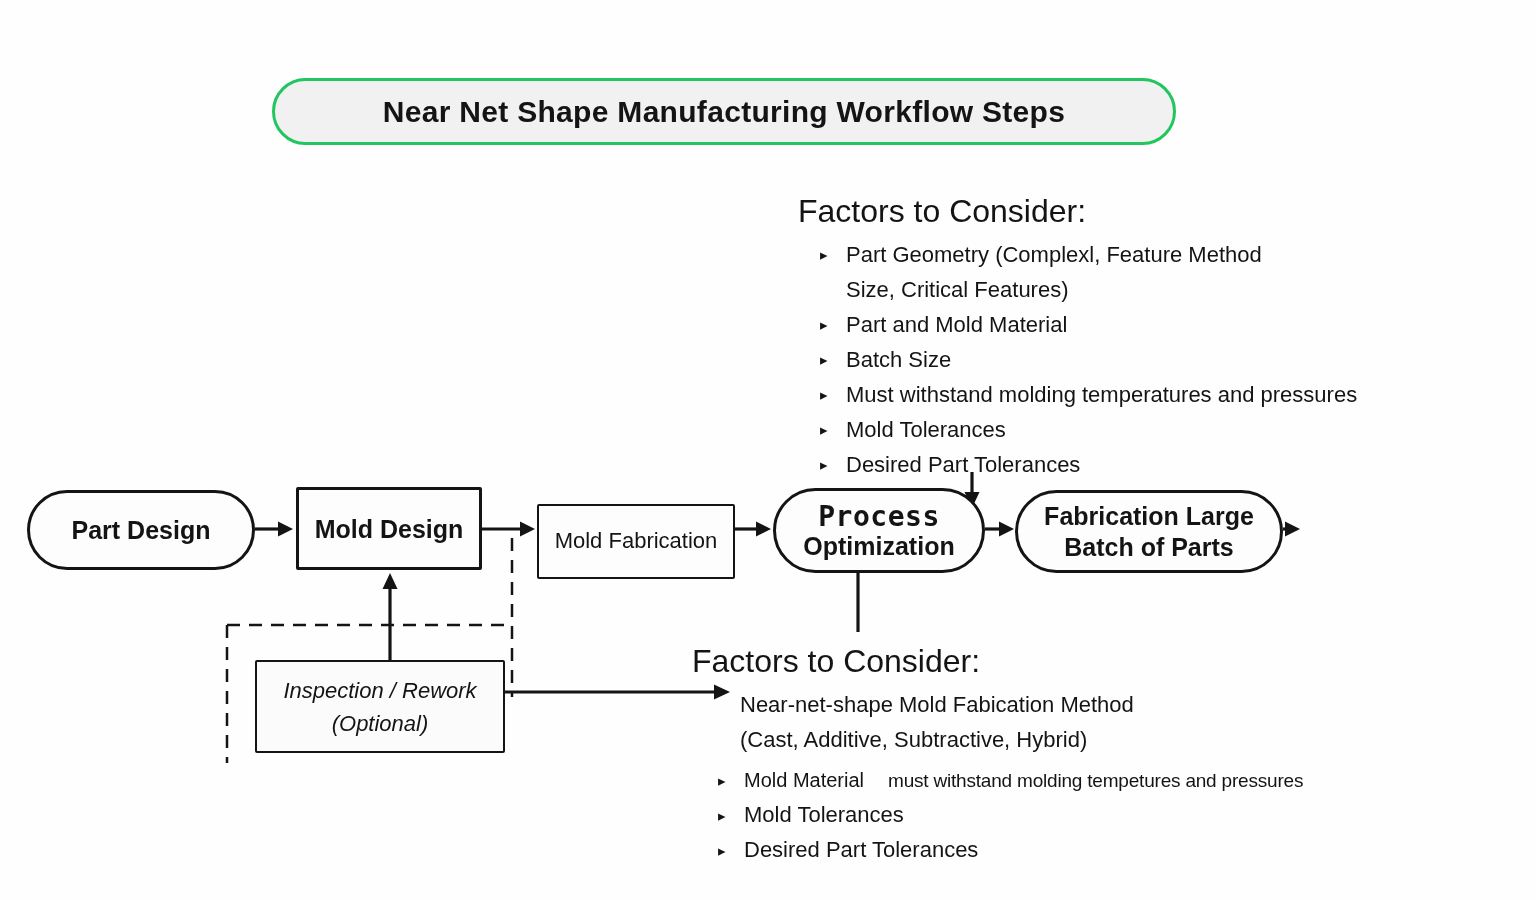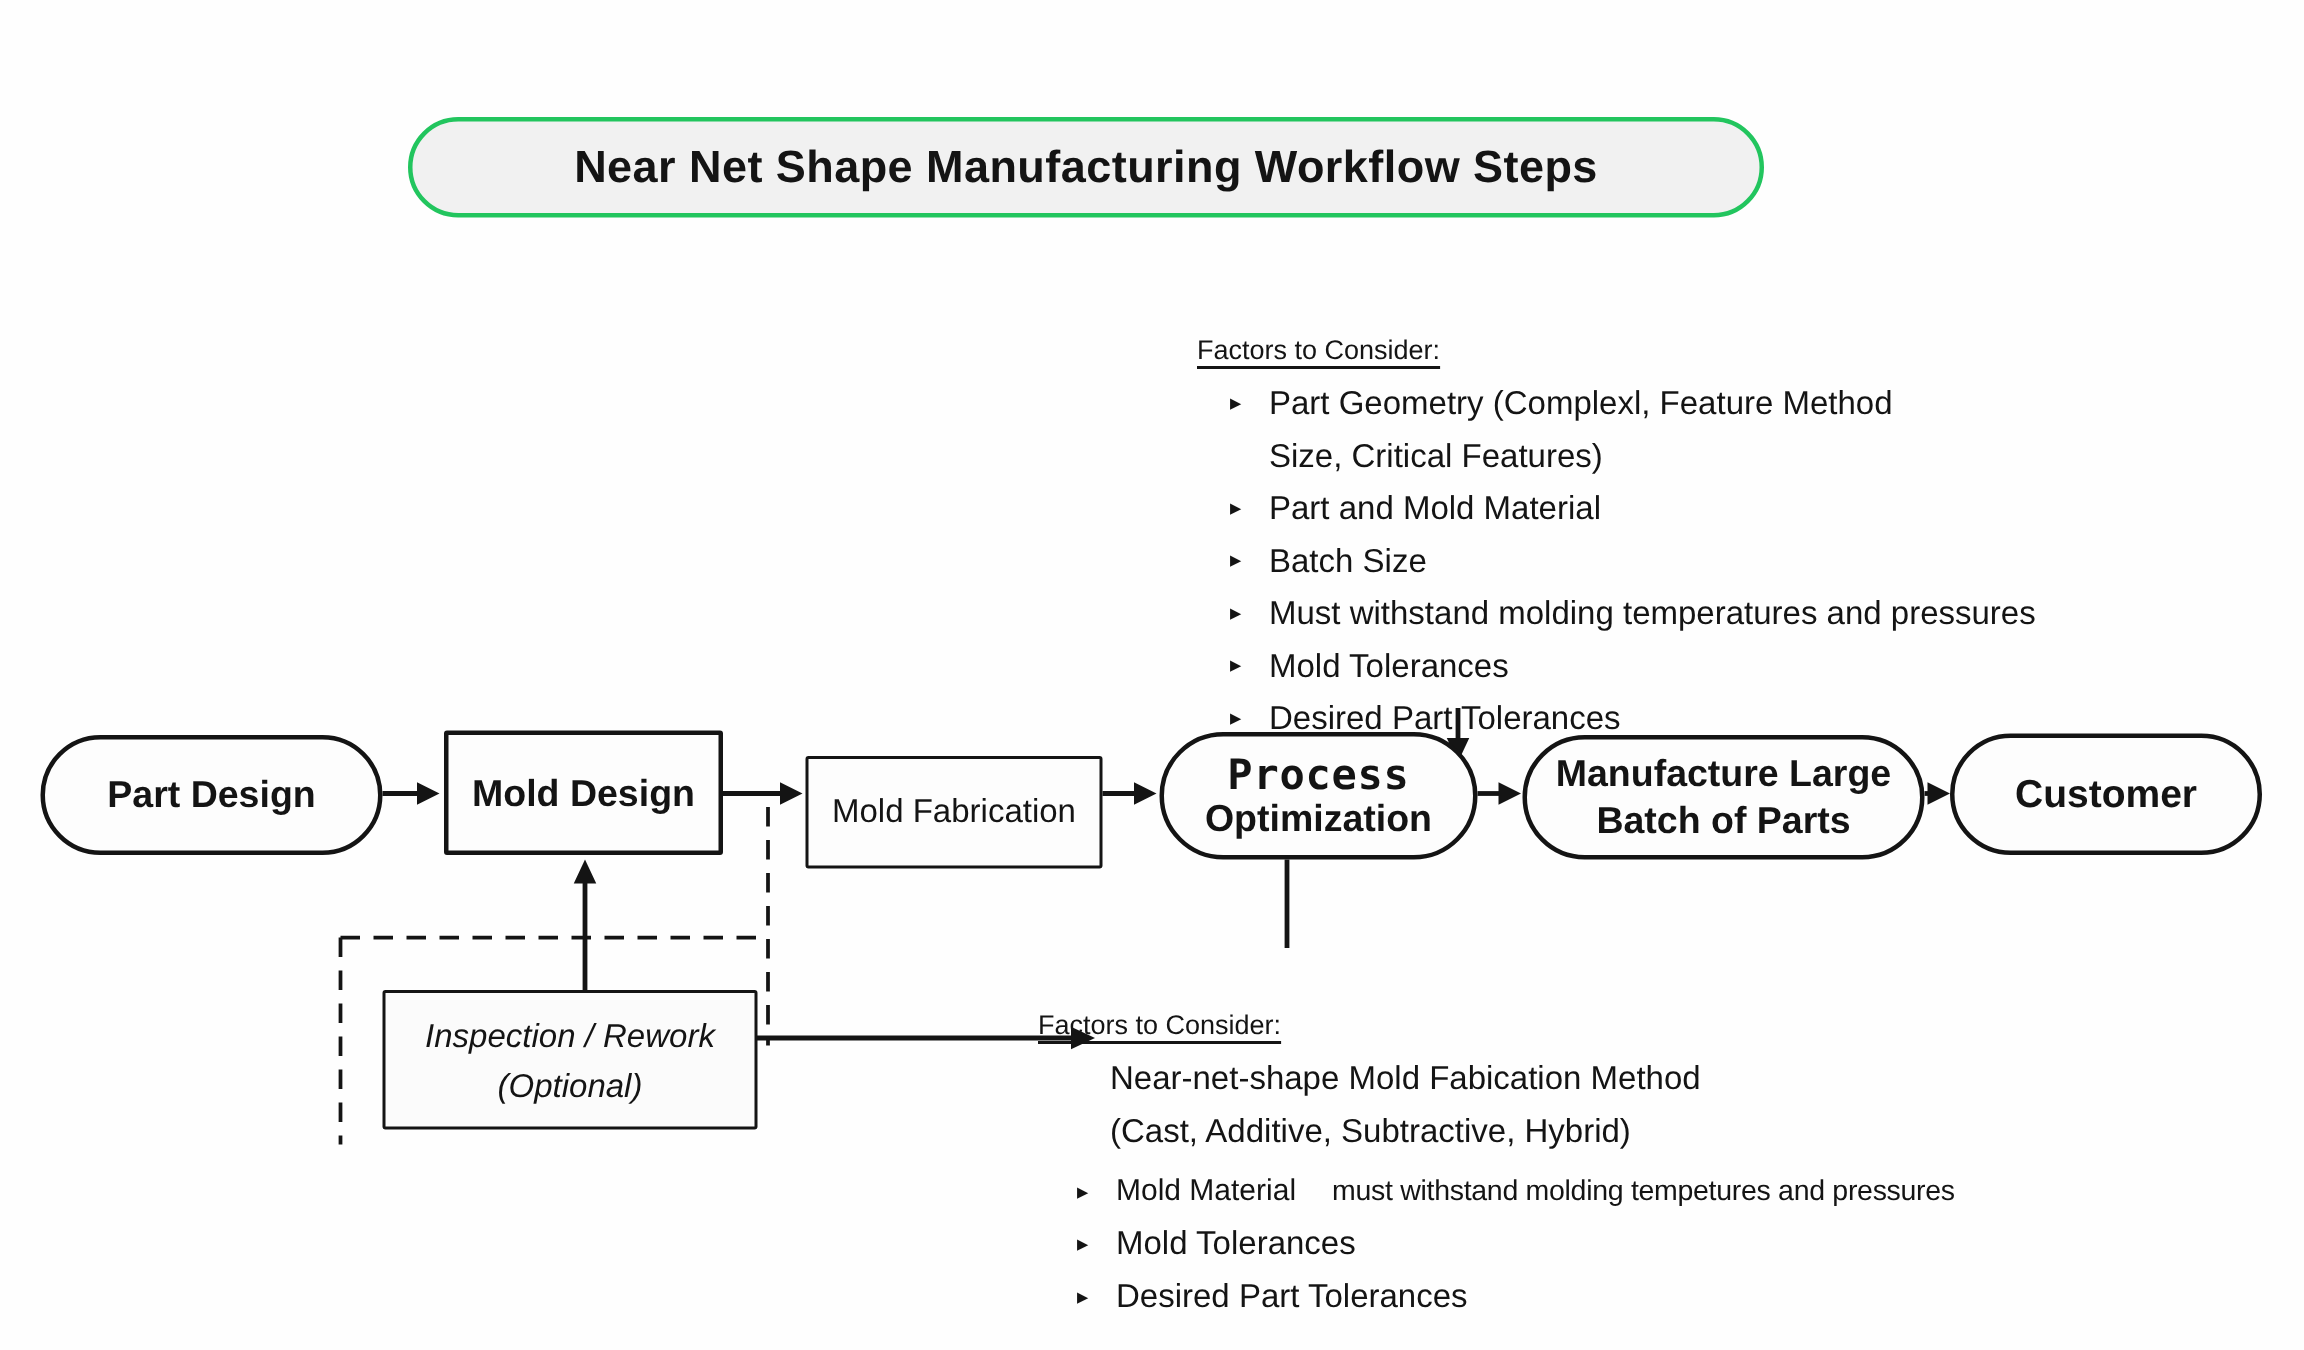--- a/index.html
+++ b/index.html
@@ -73,27 +73,25 @@
     font-weight: 400; font-size: 22px; white-space: pre-line; line-height: 1.5;
   }
 
   .factors {
     position: absolute;
     z-index: 2;
   }
   .factors-top { left: 798px; top: 193px; }
   .factors-bottom { left: 692px; top: 643px; }
   .factors-heading {
-    font-size: 18px;
+    font-size: 32px;
     font-weight: 500;
-    text-decoration: underline;
     text-decoration-thickness: 2px;
     text-underline-offset: 5px;
     margin-bottom: 7px;
-    margin-top: 30px;
   }
   .factor-item {
     display: flex;
     align-items: flex-start;
     font-size: 22px;
     line-height: 35px;
   }
   .bullet {
     width: 26px;
     flex: 0 0 26px;
@@ -214,27 +212,24 @@
   <div class="node mold-fab">
     <span class="node-label-med">Mold Fabrication</span>
   </div>
 
   <div class="node stadium process-opt">
     <span class="process-line1">Process</span>
     <span class="process-line2">Optimization</span>
   </div>
 
   <div class="node stadium manufacture">
-    <span class="node-label-bold">Manufacture Large
+    <span class="node-label-bold">Fabrication Large
 Batch of Parts</span>
   </div>
 
-  <div class="node stadium customer">
-    <span class="node-label-bold">Customer</span>
-  </div>
 
   <div class="node inspection-box">
     <span class="node-label-reg">Inspection / Rework
 (Optional)</span>
   </div>
 
   <div class="factors factors-bottom">
     <div class="factors-heading">Factors to Consider:</div>
     <div class="arrow-item">Near-net-shape Mold Fabication Method
 (Cast, Additive, Subtractive, Hybrid)</div>

